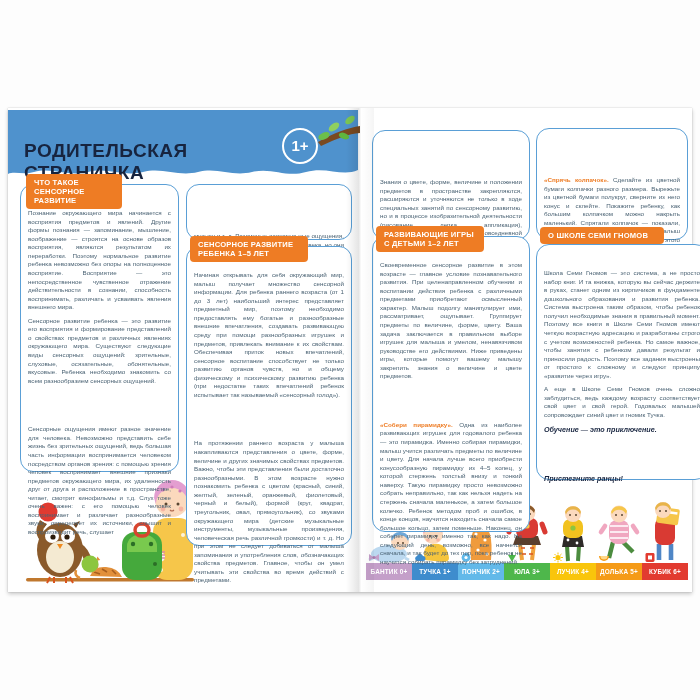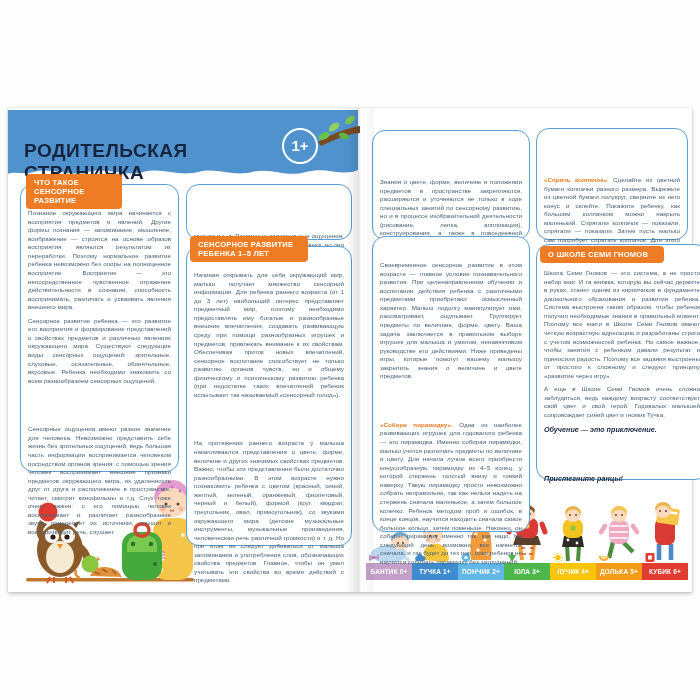--- a/index.html
+++ b/index.html
@@ -144,30 +144,31 @@
         </g>
       </svg>
     </div>
 
     <div class="page page-right">
 
       <div class="box" style="left:12px;top:22px;width:158px;height:110px;">
         <p>Знания о цвете, форме, величине и положении предметов в пространстве закрепляются, расширяются и уточняются не только в ходе специальных занятий по сенсорному развитию, но и в процессе изобразительной деятельности (рисование, лепка, аппликация), конструирования, а также в повседневной жизни.</p>
       </div>
 
+      <div class="tab" style="left:16px;top:118px;width:108px;">РАЗВИВАЮЩИЕ ИГРЫ С ДЕТЬМИ 1–2 ЛЕТ</div>
       <div class="box pad-top" style="left:12px;top:128px;width:158px;height:296px;">
         <p>Своевременное сенсорное развитие в этом возрасте — главное условие познавательного развития. При целенаправленном обучении и воспитании действия ребенка с различными предметами приобретают осмысленный характер. Малыш подолгу манипулирует ими, рассматривает, ощупывает. Группирует предметы по величине, форме, цвету. Ваша задача заключается в правильном выборе игрушек для малыша и умелом, ненавязчивом руководстве его действиями. Ниже приведены игры, которые помогут вашему малышу закрепить знания о величине и цвете предметов.</p>
         <p><span class="lead">«Собери пирамидку».</span><span> Одна из наиболее развивающих игрушек для годовалого ребенка — это пирамидка. Именно собирая пирамидки, малыш учится различать предметы по величине и цвету. Для начала лучше всего приобрести конусообразную пирамидку из 4–5 колец, у которой стержень толстый внизу и тонкий наверху. Такую пирамидку просто невозможно собрать неправильно, так как нельзя надеть на стержень сначала маленькое, а затем большое колечко. Ребенок методом проб и ошибок, в конце концов, научится находить сначала самое большое кольцо, затем поменьше. Наконец, он соберет пирамидку именно так, как надо. На следующий день, возможно, все начнется сначала, и так будет до тех пор, пока ребенок не научится собирать пирамидку без затруднений.</span></p>
       </div>
 
       <div class="box" style="left:176px;top:20px;width:152px;height:112px;">
         <p><span class="lead">«Спрячь колпачок».</span><span> Сделайте из цветной бумаги колпачки разного размера. Вырежьте из цветной бумаги полукруг, сверните из него конус и склейте. Покажите ребенку, как большим колпачком можно накрыть маленький. Спрятали колпачок — показали, спрятали — показали. Затем пусть малыш сам попробует спрятать колпачок. Для этого ему придется выбрать нужный колпачок среди нескольких. Каждый раз называйте цвет колпачка, который показываете.</span></p>
       </div>
 
-      <div class="tab" style="left:180px;top:138px;width:124px;">О ШКОЛЕ СЕМИ ГНОМОВ</div>
+      <div class="tab" style="left:180px;top:119px;width:124px;">О ШКОЛЕ СЕМИ ГНОМОВ</div>
       <div class="box pad-top" style="left:176px;top:136px;width:172px;height:236px;">
         <p>Школа Семи Гномов — это система, а не просто набор книг. И та книжка, которую вы сейчас держите в руках, станет одним из кирпичиков в фундаменте дошкольного образования и развития ребенка. Система выстроена таким образом, чтобы ребенок получил необходимые знания в правильный момент. Поэтому все книги в Школе Семи Гномов имеют четкую возрастную адресацию и разработаны строго с учетом возможностей ребенка. Но самое важное, чтобы занятия с ребенком давали результат и приносили радость. Поэтому все задания выстроены от простого к сложному и следуют принципу «развитие через игру».</p>
         <p>А еще в Школе Семи Гномов очень сложно заблудиться, ведь каждому возрасту соответствует свой цвет и свой герой. Годовалых малышей сопровождает синий цвет и гномик Тучка.</p>
         <p class="motto">Обучение — это приключение.</p>
         <p class="motto">Пристегните ранцы!</p>
       </div>
 
       <div class="char-strip">
 
         <div class="char-cell" style="left:0;">

